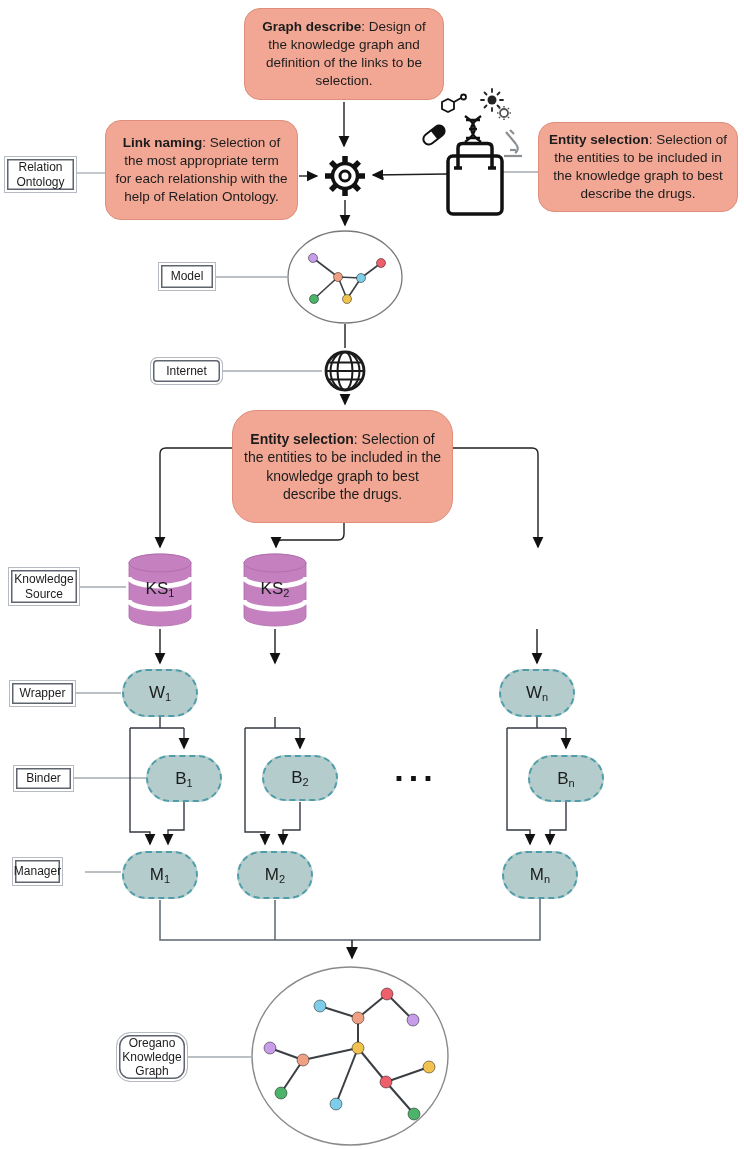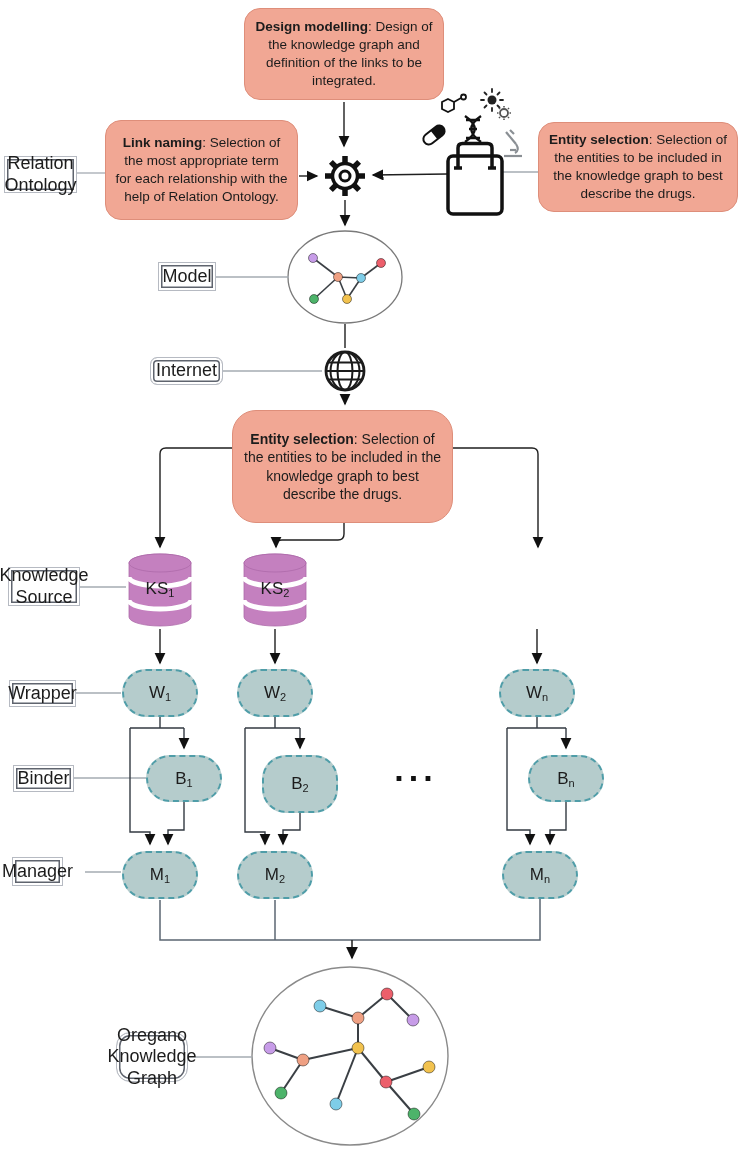--- a/index.html
+++ b/index.html
@@ -6,21 +6,21 @@
   #canvas{position:relative;width:744px;height:1149px;background:#fff;overflow:hidden;
           font-family:"Liberation Sans",sans-serif;color:#1c1c1c;}
   svg.wires{position:absolute;left:0;top:0;pointer-events:none;}
   .callout{position:absolute;background:var(--pink-fill);border:1px solid var(--pink-border);
            border-radius:16px;display:flex;align-items:center;justify-content:center;
            text-align:center;font-size:13.5px;line-height:1.32;padding:6px 9px;box-sizing:border-box;}
   .callout b{font-weight:bold;}
   .tag{position:absolute;background:#fff;border:1px solid var(--tag-outer);
        box-shadow:inset 0 0 0 2px #fff, inset 0 0 0 3.5px var(--tag-inner);
        display:flex;align-items:center;justify-content:center;text-align:center;
-       font-size:18px;line-height:1.18;padding:2px 4px;box-sizing:border-box;white-space:pre-line;}
+       font-size:12px;line-height:1.18;padding:2px 4px;box-sizing:border-box;white-space:pre-line;}
   .stadium{position:absolute;width:76px;height:48px;background:var(--stadium-fill);
            border:2px dashed var(--stadium-border);border-radius:24px;box-sizing:border-box;
            display:flex;align-items:center;justify-content:center;font-size:17px;}
   .cyl{position:absolute;width:66px;height:74px;}
   .cylbody{fill:var(--cylinder-fill);stroke:var(--cylinder-stroke);stroke-width:0.8;}
   .cylgap{fill:none;stroke:#fff;stroke-width:5;}
   .cyllabel{position:absolute;left:0;top:26px;width:100%;text-align:center;font-size:17px;}
   sub{font-size:11px;vertical-align:-3px;}
   .dots{position:absolute;left:386px;top:752px;width:60px;text-align:center;
         font-size:34px;font-weight:900;letter-spacing:5px;line-height:1;color:#111;}
@@ -124,21 +124,21 @@
         <circle cx="303" cy="1060" r="6" fill="#efa083" stroke="rgba(0,0,0,0.45)" stroke-width="1"></circle>
         <circle cx="429" cy="1067" r="6" fill="#f2c24e" stroke="rgba(0,0,0,0.45)" stroke-width="1"></circle>
         <circle cx="386" cy="1082" r="6" fill="#ec5f6b" stroke="rgba(0,0,0,0.45)" stroke-width="1"></circle>
         <circle cx="281" cy="1093" r="6" fill="#4db36a" stroke="rgba(0,0,0,0.45)" stroke-width="1"></circle>
         <circle cx="336" cy="1104" r="6" fill="#7ecde8" stroke="rgba(0,0,0,0.45)" stroke-width="1"></circle>
         <circle cx="414" cy="1114" r="6" fill="#4db36a" stroke="rgba(0,0,0,0.45)" stroke-width="1"></circle>
       </g>
   </svg>
 
   <div class="callout" style="left:244px;top:8px;width:200px;height:92px;">
-    <span><b>Design modelling</b><span>: Design of the knowledge graph and definition of the links to be integrated.</span></span>
+    <span><b>Graph describe</b><span>: Design of the knowledge graph and definition of the links to be selection.</span></span>
   </div>
   <div class="callout" style="left:105px;top:120px;width:193px;height:100px;">
     <span><b>Link naming</b><span>: Selection of the most appropriate term for each relationship with the help of Relation Ontology.</span></span>
   </div>
   <div class="callout" style="left:538px;top:122px;width:200px;height:90px;">
     <span><b>Entity selection</b><span>: Selection of the entities to be included in the knowledge graph to best describe the drugs.</span></span>
   </div>
   <div class="callout" style="left:232px;top:410px;width:221px;height:113px;border-radius:24px;font-size:14px;">
     <span><b>Entity selection</b><span>: Selection of the entities to be included in the knowledge graph to best describe the drugs.</span></span>
   </div>
@@ -171,31 +171,28 @@
       <ellipse class="cylbody" cx="33" cy="10" rx="31" ry="9"></ellipse>
       <path class="cylgap" d="M2,24 A31,9 0 0 0 64,24"></path>
       <path class="cylgap" d="M2,47 A31,9 0 0 0 64,47"></path>
     </svg>
     <span class="cyllabel"><span>KS</span><sub>2</sub></span>
   </div>
 
   <div class="stadium" style="left:122px;top:669px;">
       <span><span>W</span><sub>1</sub></span>
     </div>
-  <div class="stadium" style="left:237px;top:669px;">
-      <span><span>W</span><sub>2</sub></span>
-    </div>
   <div class="stadium" style="left:499px;top:669px;">
       <span><span>W</span><sub>n</sub></span>
     </div>
 
   <div class="stadium" style="left:146px;top:755px;height:47px;">
       <span><span>B</span><sub>1</sub></span>
     </div>
-  <div class="stadium" style="left:262px;top:755px;height:58px;">
+  <div class="stadium" style="left:262px;top:755px;height:46px;">
       <span><span>B</span><sub>2</sub></span>
     </div>
   <div class="stadium" style="left:528px;top:755px;height:47px;">
       <span><span>B</span><sub>n</sub></span>
     </div>
 
   <div class="stadium" style="left:122px;top:851px;">
       <span><span>M</span><sub>1</sub></span>
     </div>
   <div class="stadium" style="left:237px;top:851px;">

